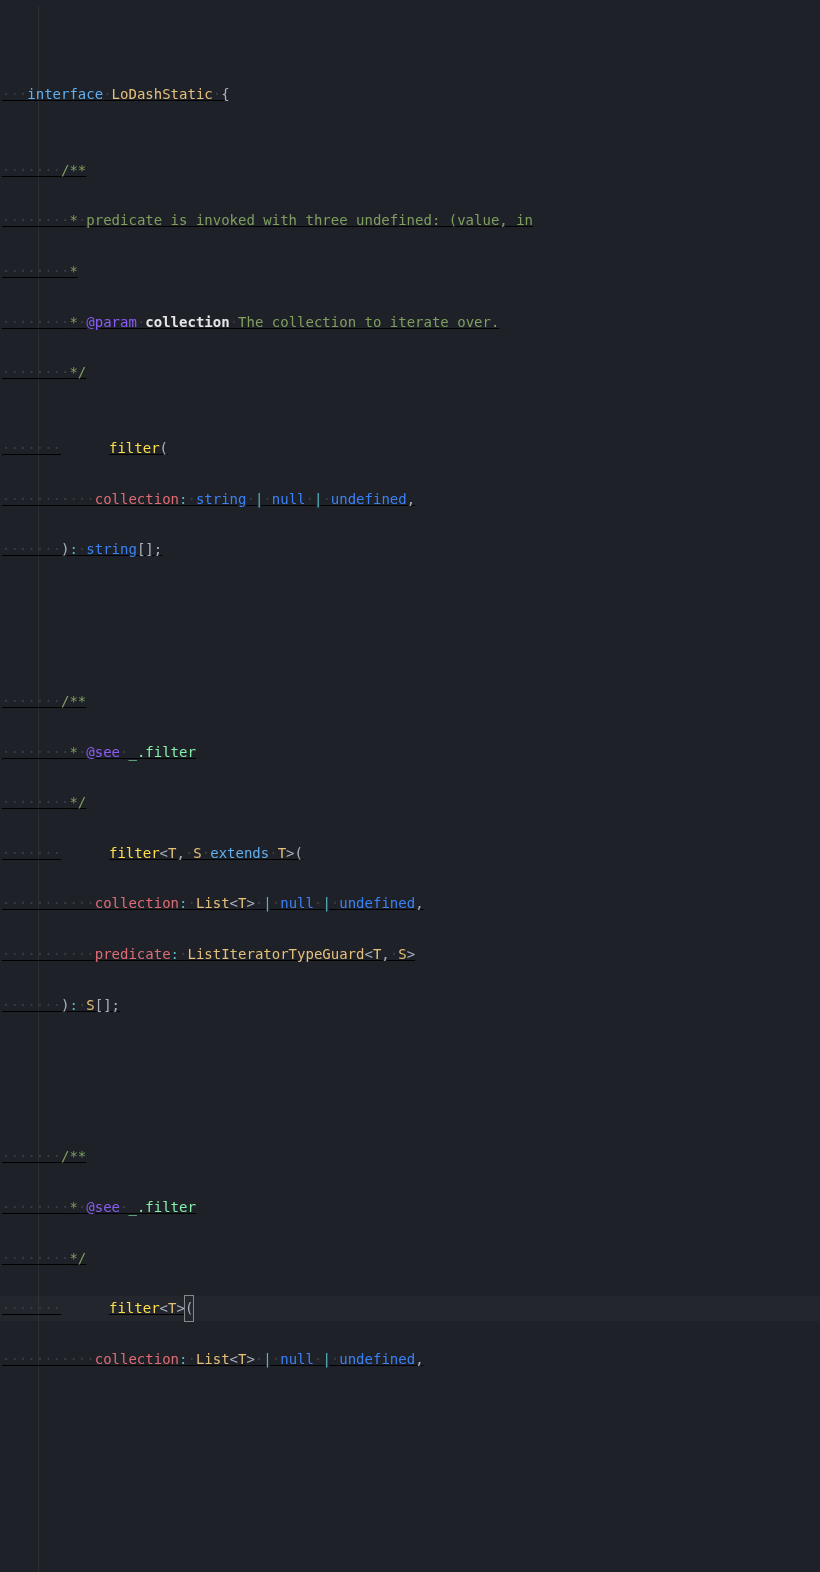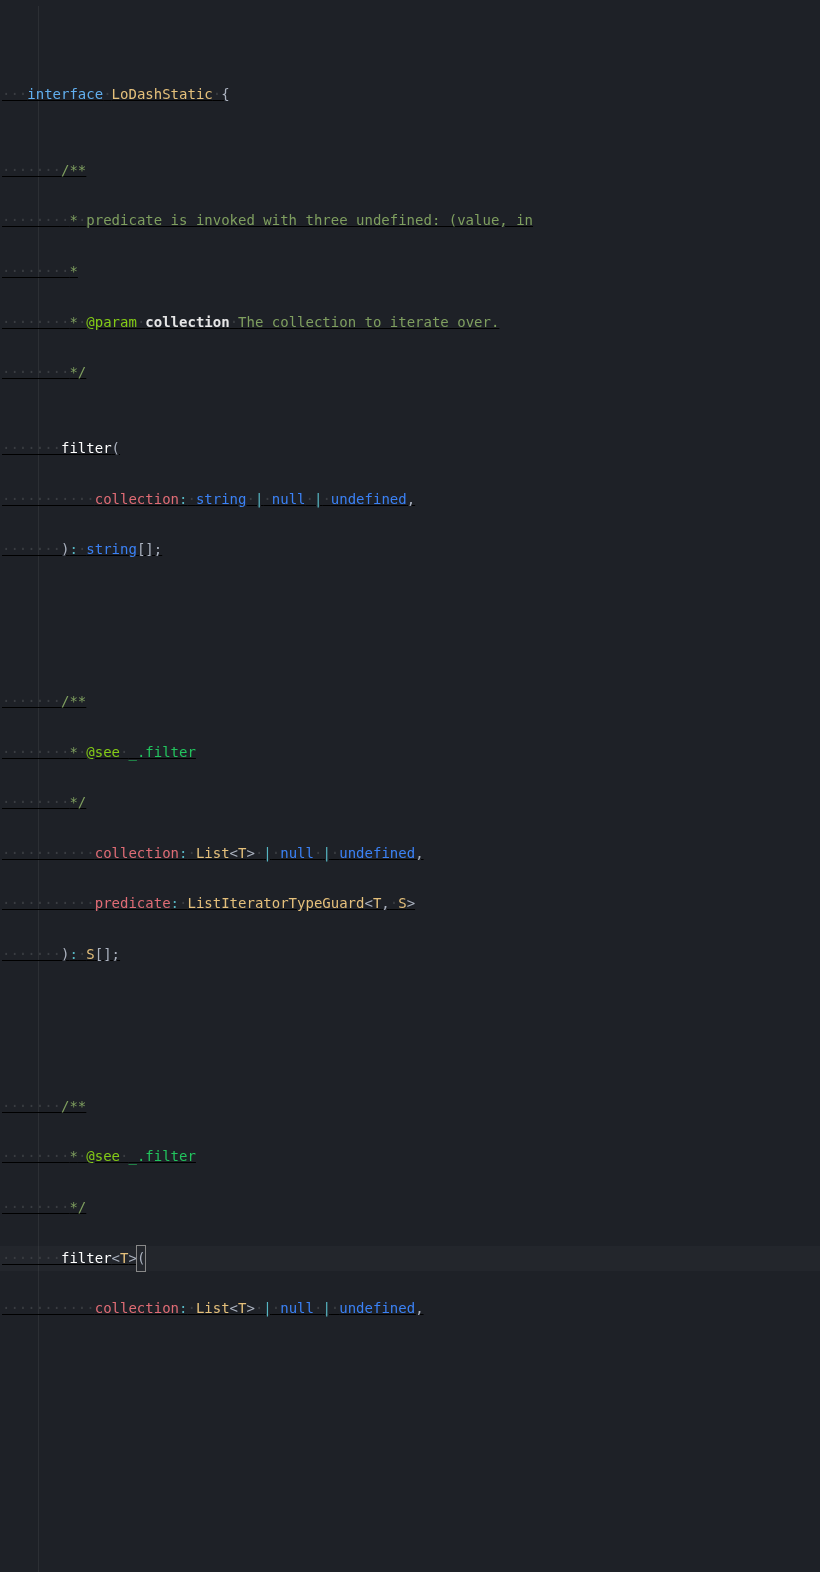--- a/index.html
+++ b/index.html
@@ -23,28 +23,28 @@
     padding-left: 2px;
     text-decoration: underline;
   }
   .line.highlighted {
     background: rgba(255,255,255,0.025);
   }
   .dot { color: #3a3d42; }
   .kw { color: #61afef; }
   .type { color: #3b82f6; }
   .class { color: #e5c07b; }
-  .fn { color: #ffffff; }
+  .fn { color: #fde047; margin-left: 48px; }
   .comment { color: #7f9f5f; font-style: normal; }
-  .tag { color: #84cc16; }
+  .tag { color: #8b5cf6; }
   .param { color: #e6e6e6; font-weight: bold; }
   .punct { color: #abb2bf; }
   .ident { color: #e06c75; }
   .op { color: #56b6c2; }
-  .see { color: #22c55e; }
+  .see { color: #86efac; }
   .gutter {
     position: absolute;
     left: 38px;
     top: 6px;
     bottom: 0;
     width: 1px;
     background: #3a3d42;
     opacity: 0.5;
   }
   .cursor-box {
@@ -69,20 +69,21 @@
 
 <div class="line"><span class="dot">·······</span><span class="fn">filter</span><span class="punct">(</span></div>
 <div class="line"><span class="dot">···········</span><span class="ident">collection</span><span class="op">:</span><span class="dot">·</span><span class="type">string</span><span class="dot">·</span><span class="op">|</span><span class="dot">·</span><span class="type">null</span><span class="dot">·</span><span class="op">|</span><span class="dot">·</span><span class="type">undefined</span><span class="punct">,</span></div>
 <div class="line"><span class="dot">·······</span><span class="punct">)</span><span class="op">:</span><span class="dot">·</span><span class="type">string</span><span class="punct">[];</span></div>
 
 <div class="line"></div>
 
 <div class="line"><span class="dot">·······</span><span class="comment">/**</span></div>
 <div class="line"><span class="dot">········</span><span class="comment">*</span><span class="dot">·</span><span class="tag">@see</span><span class="dot">·</span><span class="see">_.filter</span></div>
 <div class="line"><span class="dot">········</span><span class="comment">*/</span></div>
+<div class="line"><span class="dot">·······</span><span class="fn">filter</span><span class="punct">&lt;</span><span class="class">T</span><span class="punct">,</span><span class="dot">·</span><span class="class">S</span><span class="dot">·</span><span class="kw">extends</span><span class="dot">·</span><span class="class">T</span><span class="punct">&gt;(</span></div>
 <div class="line"><span class="dot">···········</span><span class="ident">collection</span><span class="op">:</span><span class="dot">·</span><span class="class">List</span><span class="punct">&lt;</span><span class="class">T</span><span class="punct">&gt;</span><span class="dot">·</span><span class="op">|</span><span class="dot">·</span><span class="type">null</span><span class="dot">·</span><span class="op">|</span><span class="dot">·</span><span class="type">undefined</span><span class="punct">,</span></div>
 <div class="line"><span class="dot">···········</span><span class="ident">predicate</span><span class="op">:</span><span class="dot">·</span><span class="class">ListIteratorTypeGuard</span><span class="punct">&lt;</span><span class="class">T</span><span class="punct">,</span><span class="dot">·</span><span class="class">S</span><span class="punct">&gt;</span></div>
 <div class="line"><span class="dot">·······</span><span class="punct">)</span><span class="op">:</span><span class="dot">·</span><span class="class">S</span><span class="punct">[];</span></div>
 
 <div class="line"></div>
 
 <div class="line"><span class="dot">·······</span><span class="comment">/**</span></div>
 <div class="line"><span class="dot">········</span><span class="comment">*</span><span class="dot">·</span><span class="tag">@see</span><span class="dot">·</span><span class="see">_.filter</span></div>
 <div class="line"><span class="dot">········</span><span class="comment">*/</span></div>
 <div class="line highlighted"><span class="dot">·······</span><span class="fn">filter</span><span class="punct">&lt;</span><span class="class">T</span><span class="punct">&gt;</span><span class="cursor-box"><span class="punct">(</span></span></div>

